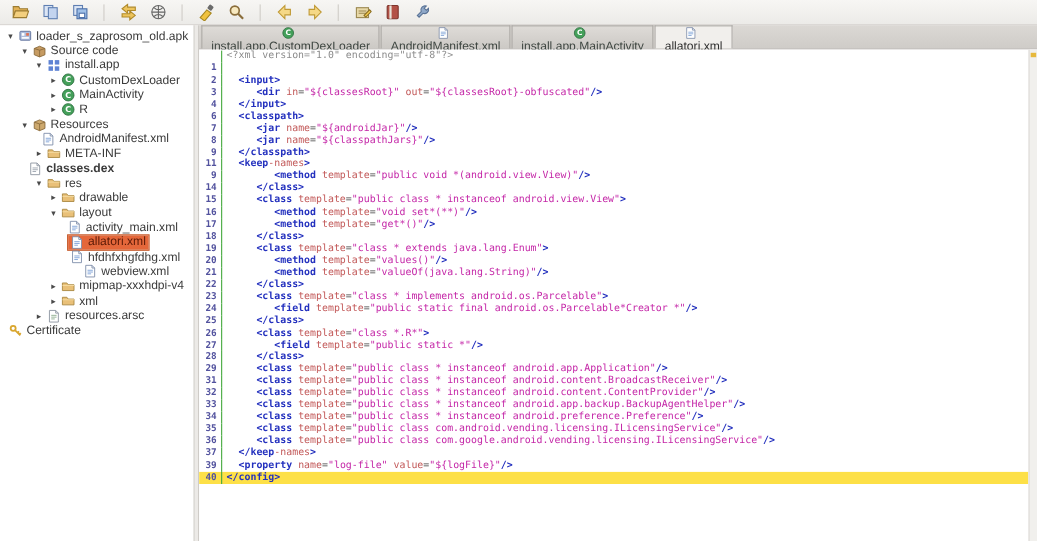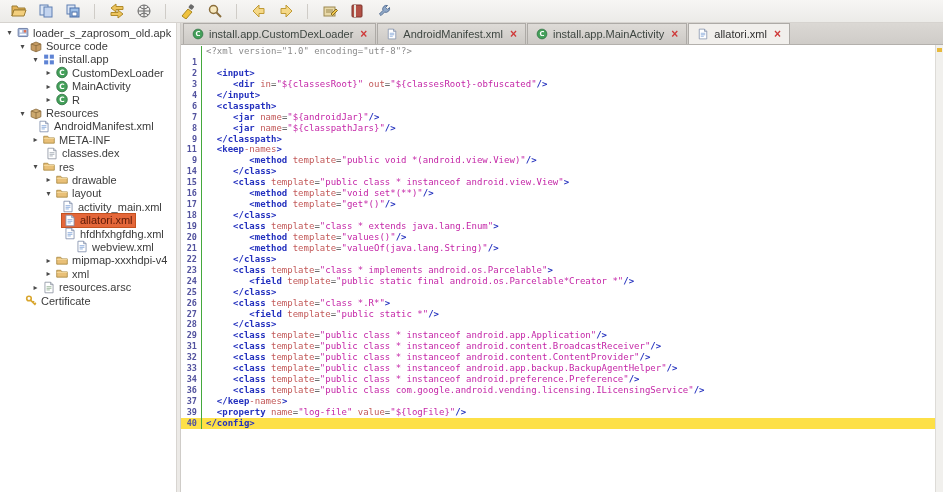--- a/index.html
+++ b/index.html
@@ -27,21 +27,21 @@
   .nbox.selbox { background:#e4673a; outline:1px solid #c4511f; color:#5c1a07; }
   .ticon { width:14px; height:13px; margin-right:3px; display:inline-flex; flex:none; }
   .ticon svg { width:14px; height:13px; }
   .tlabel { font-size:11px; }
 
   
   .tabbar { height:22px; background:linear-gradient(#dbd8d4,#cfccc8); display:flex; align-items:flex-end;
             border-bottom:1px solid #b3b0ac; padding-left:2px; flex:none; }
   .tab { height:21px; display:flex; align-items:center; padding:0 8px; margin-right:1px;
          background:linear-gradient(#dedbd7,#ccc9c5); border:1px solid #adaaa6; border-bottom:none;
-         font-size:11px; color:#3f4742; cursor:default; }
+         font-size:11px; color:#3f4742; cursor:default;flex-direction:column; }
   .tab.active { background:#f1efec; color:#303030; }
   .tab-ic, .tab-ic svg { width:12px; height:12px; display:block; margin-right:5px; }
   .tab-close { color:#cf3a3a; font-weight:bold; font-size:12px; line-height:12px; margin-left:7px; }
 
   
   .editor-wrap { flex:1; display:flex; background:#ffffff; min-height:0; }
   .code-area { flex:1; overflow:hidden; padding-top:1px;
                font-family:"DejaVu Sans Mono","Liberation Mono",monospace; font-size:9px; }
   .cl { display:flex; height:10.95px; line-height:10.9px; }
   .cl.hl { background:#fde047; }
@@ -270,21 +270,21 @@
         <span class="nbox">
           <span class="ticon">
             <svg viewBox="0 0 16 16">
               <path d="M1.5 4h5l1.5 2h6.5v6.5h-13z" fill="#e9c078" stroke="#a8873f"></path>
               <path d="M1.5 6.8h13" stroke="#f6dda4"></path>
             </svg>
           </span>
           <span class="tlabel">META-INF</span>
         </span>
       </div>
-      <div class="trow" style="padding-left: 38px;">
+      <div class="trow" style="padding-left: 18px; font-weight: bold;">
         <span class="arrow-sp"></span>
         <span class="nbox">
           <span class="ticon">
             <svg viewBox="0 0 16 16">
               <path d="M3 1.5h7l3 3v10H3z" fill="#fff" stroke="#8b93a0"></path>
               <path d="M10 1.5v3h3" fill="none" stroke="#8b93a0"></path>
               <path d="M5 7h6M5 9h6M5 11h4" stroke="#9aa2ad"></path>
             </svg>
           </span>
           <span class="tlabel">classes.dex</span>
@@ -408,21 +408,21 @@
           <span class="ticon">
             <svg viewBox="0 0 16 16">
               <path d="M3 1.5h7l3 3v10H3z" fill="#fff" stroke="#8b93a0"></path>
               <path d="M10 1.5v3h3" fill="none" stroke="#8b93a0"></path>
               <path d="M5 7h6M5 9h6M5 11h4" stroke="#8fae8f"></path>
             </svg>
           </span>
           <span class="tlabel">resources.arsc</span>
         </span>
       </div>
-      <div class="trow" style="padding-left: 17px; align-items: center;">
+      <div class="trow" style=" align-items: center;">
         <span class="arrow-sp"></span>
         <span class="nbox">
           <span class="ticon">
             <svg viewBox="0 0 16 16">
               <circle cx="5.5" cy="5.5" r="2.8" fill="none" stroke="#d9a62e" stroke-width="2"></circle>
               <path d="M7.5 7.5l6 6M12.5 12.5l1.5-1.5M10.5 10.5l1.5-1.5" fill="none" stroke="#d9a62e" stroke-width="2"></path>
             </svg>
           </span>
           <span class="tlabel">Certificate</span>
         </span>
@@ -593,20 +593,24 @@
           </div>
           <div class="cl">
             <span class="ln">33</span>
             <span class="code"><span class="sg-t">     &lt;class </span><span class="sg-a">template</span><span class="sg-p">=</span><span class="sg-v">"public class * instanceof android.app.backup.BackupAgentHelper"</span><span class="sg-t">/&gt;</span></span>
           </div>
           <div class="cl">
             <span class="ln">34</span>
             <span class="code"><span class="sg-t">     &lt;class </span><span class="sg-a">template</span><span class="sg-p">=</span><span class="sg-v">"public class * instanceof android.preference.Preference"</span><span class="sg-t">/&gt;</span></span>
           </div>
           <div class="cl">
+            <span class="ln">35</span>
+            <span class="code"><span class="sg-t">     &lt;class </span><span class="sg-a">template</span><span class="sg-p">=</span><span class="sg-v">"public class com.android.vending.licensing.ILicensingService"</span><span class="sg-t">/&gt;</span></span>
+          </div>
+          <div class="cl">
             <span class="ln">36</span>
             <span class="code"><span class="sg-t">     &lt;class </span><span class="sg-a">template</span><span class="sg-p">=</span><span class="sg-v">"public class com.google.android.vending.licensing.ILicensingService"</span><span class="sg-t">/&gt;</span></span>
           </div>
           <div class="cl">
             <span class="ln">37</span>
             <span class="code"><span class="sg-t">  &lt;/keep</span><span class="sg-a">-names</span><span class="sg-t">&gt;</span></span>
           </div>
           <div class="cl">
             <span class="ln">39</span>
             <span class="code"><span class="sg-t">  &lt;property </span><span class="sg-a">name</span><span class="sg-p">=</span><span class="sg-v">"log-file"</span><span class="sg-p"> </span><span class="sg-a">value</span><span class="sg-p">=</span><span class="sg-v">"${logFile}"</span><span class="sg-t">/&gt;</span></span>

